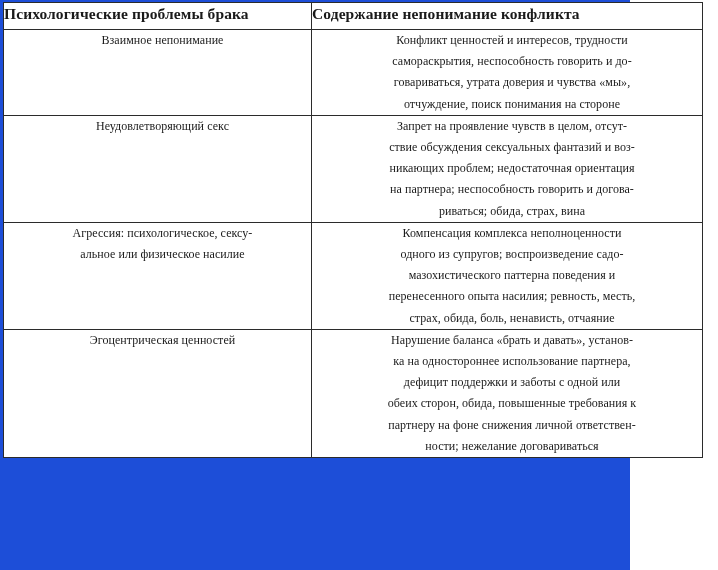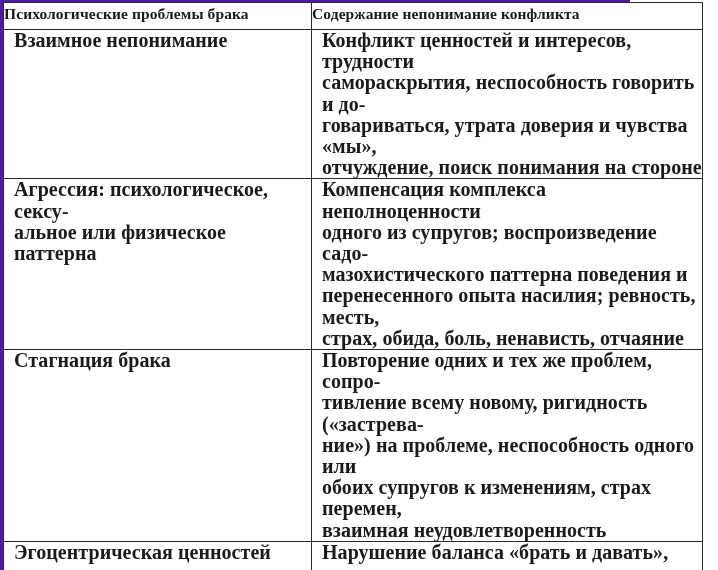--- a/index.html
+++ b/index.html
@@ -11,21 +11,21 @@
     width: 718px;
     height: 570px;
     font-family: "Liberation Serif", "DejaVu Serif", serif;
     color: #1a1a1a;
     overflow: hidden;
   }
   #page {
     position: relative;
     width: 630px;
     height: 570px;
-    background: #4c1d95;
+    background: #1d4ed8;
   }
   table.conflict-table {
     position: absolute;
     left: 3px;
     top: 2px;
     width: 699px;
     border-collapse: collapse;
     table-layout: fixed;
     background: #ffffff;
   }
@@ -44,25 +44,25 @@
     font-weight: bold;
     font-size: 15.5px;
     line-height: 21px;
     height: 26px;
     padding: 3px 7px 1px 9px;
     text-align: left;
     letter-spacing: 0.1px;
   }
   
   tbody td {
-    font-weight: bold;
-    font-size: 20px;
+    font-weight: normal;
+    font-size: 12px;
     line-height: 21.2px;
     padding: 5px 6px 5px 9px;
-    text-align: left;
+    text-align: center;
     white-space: pre-line;
     letter-spacing: 0.05px;
   }
   tbody td.cell-problem {
     padding-left: 10px;
   }
   tbody td.cell-content {
     padding-left: 10px;
     margin-top: 44px;
   }
@@ -89,36 +89,36 @@
       </tr>
     </thead>
     <tbody>
       <tr class="row-0">
         <td class="cell-problem">Взаимное непонимание</td>
         <td class="cell-content">Конфликт ценностей и интересов, трудности
 самораскрытия, неспособность говорить и до-
 говариваться, утрата доверия и чувства «мы»,
 отчуждение, поиск понимания на стороне</td>
       </tr>
+      <tr class="row-1">
+        <td class="cell-problem">Неудовлетворяющий секс</td>
+        <td class="cell-content">Запрет на проявление чувств в целом, отсут-
+ствие обсуждения сексуальных фантазий и воз-
+никающих проблем; недостаточная ориентация
+на партнера; неспособность говорить и догова-
+риваться; обида, страх, вина</td>
+      </tr>
       <tr class="row-2">
         <td class="cell-problem">Агрессия: психологическое, сексу-
-альное или физическое паттерна</td>
+альное или физическое насилие</td>
         <td class="cell-content">Компенсация комплекса неполноценности
 одного из супругов; воспроизведение садо-
 мазохистического паттерна поведения и
 перенесенного опыта насилия; ревность, месть,
 страх, обида, боль, ненависть, отчаяние</td>
-      </tr>
-      <tr class="row-3">
-        <td class="cell-problem">Стагнация брака</td>
-        <td class="cell-content">Повторение одних и тех же проблем, сопро-
-тивление всему новому, ригидность («застрева-
-ние») на проблеме, неспособность одного или
-обоих супругов к изменениям, страх перемен,
-взаимная неудовлетворенность</td>
       </tr>
       <tr class="row-4">
         <td class="cell-problem">Эгоцентрическая ценностей</td>
         <td class="cell-content">Нарушение баланса «брать и давать», установ-
 ка на одностороннее использование партнера,
 дефицит поддержки и заботы с одной или
 обеих сторон, обида, повышенные требования к
 партнеру на фоне снижения личной ответствен-
 ности; нежелание договариваться</td>
       </tr>

